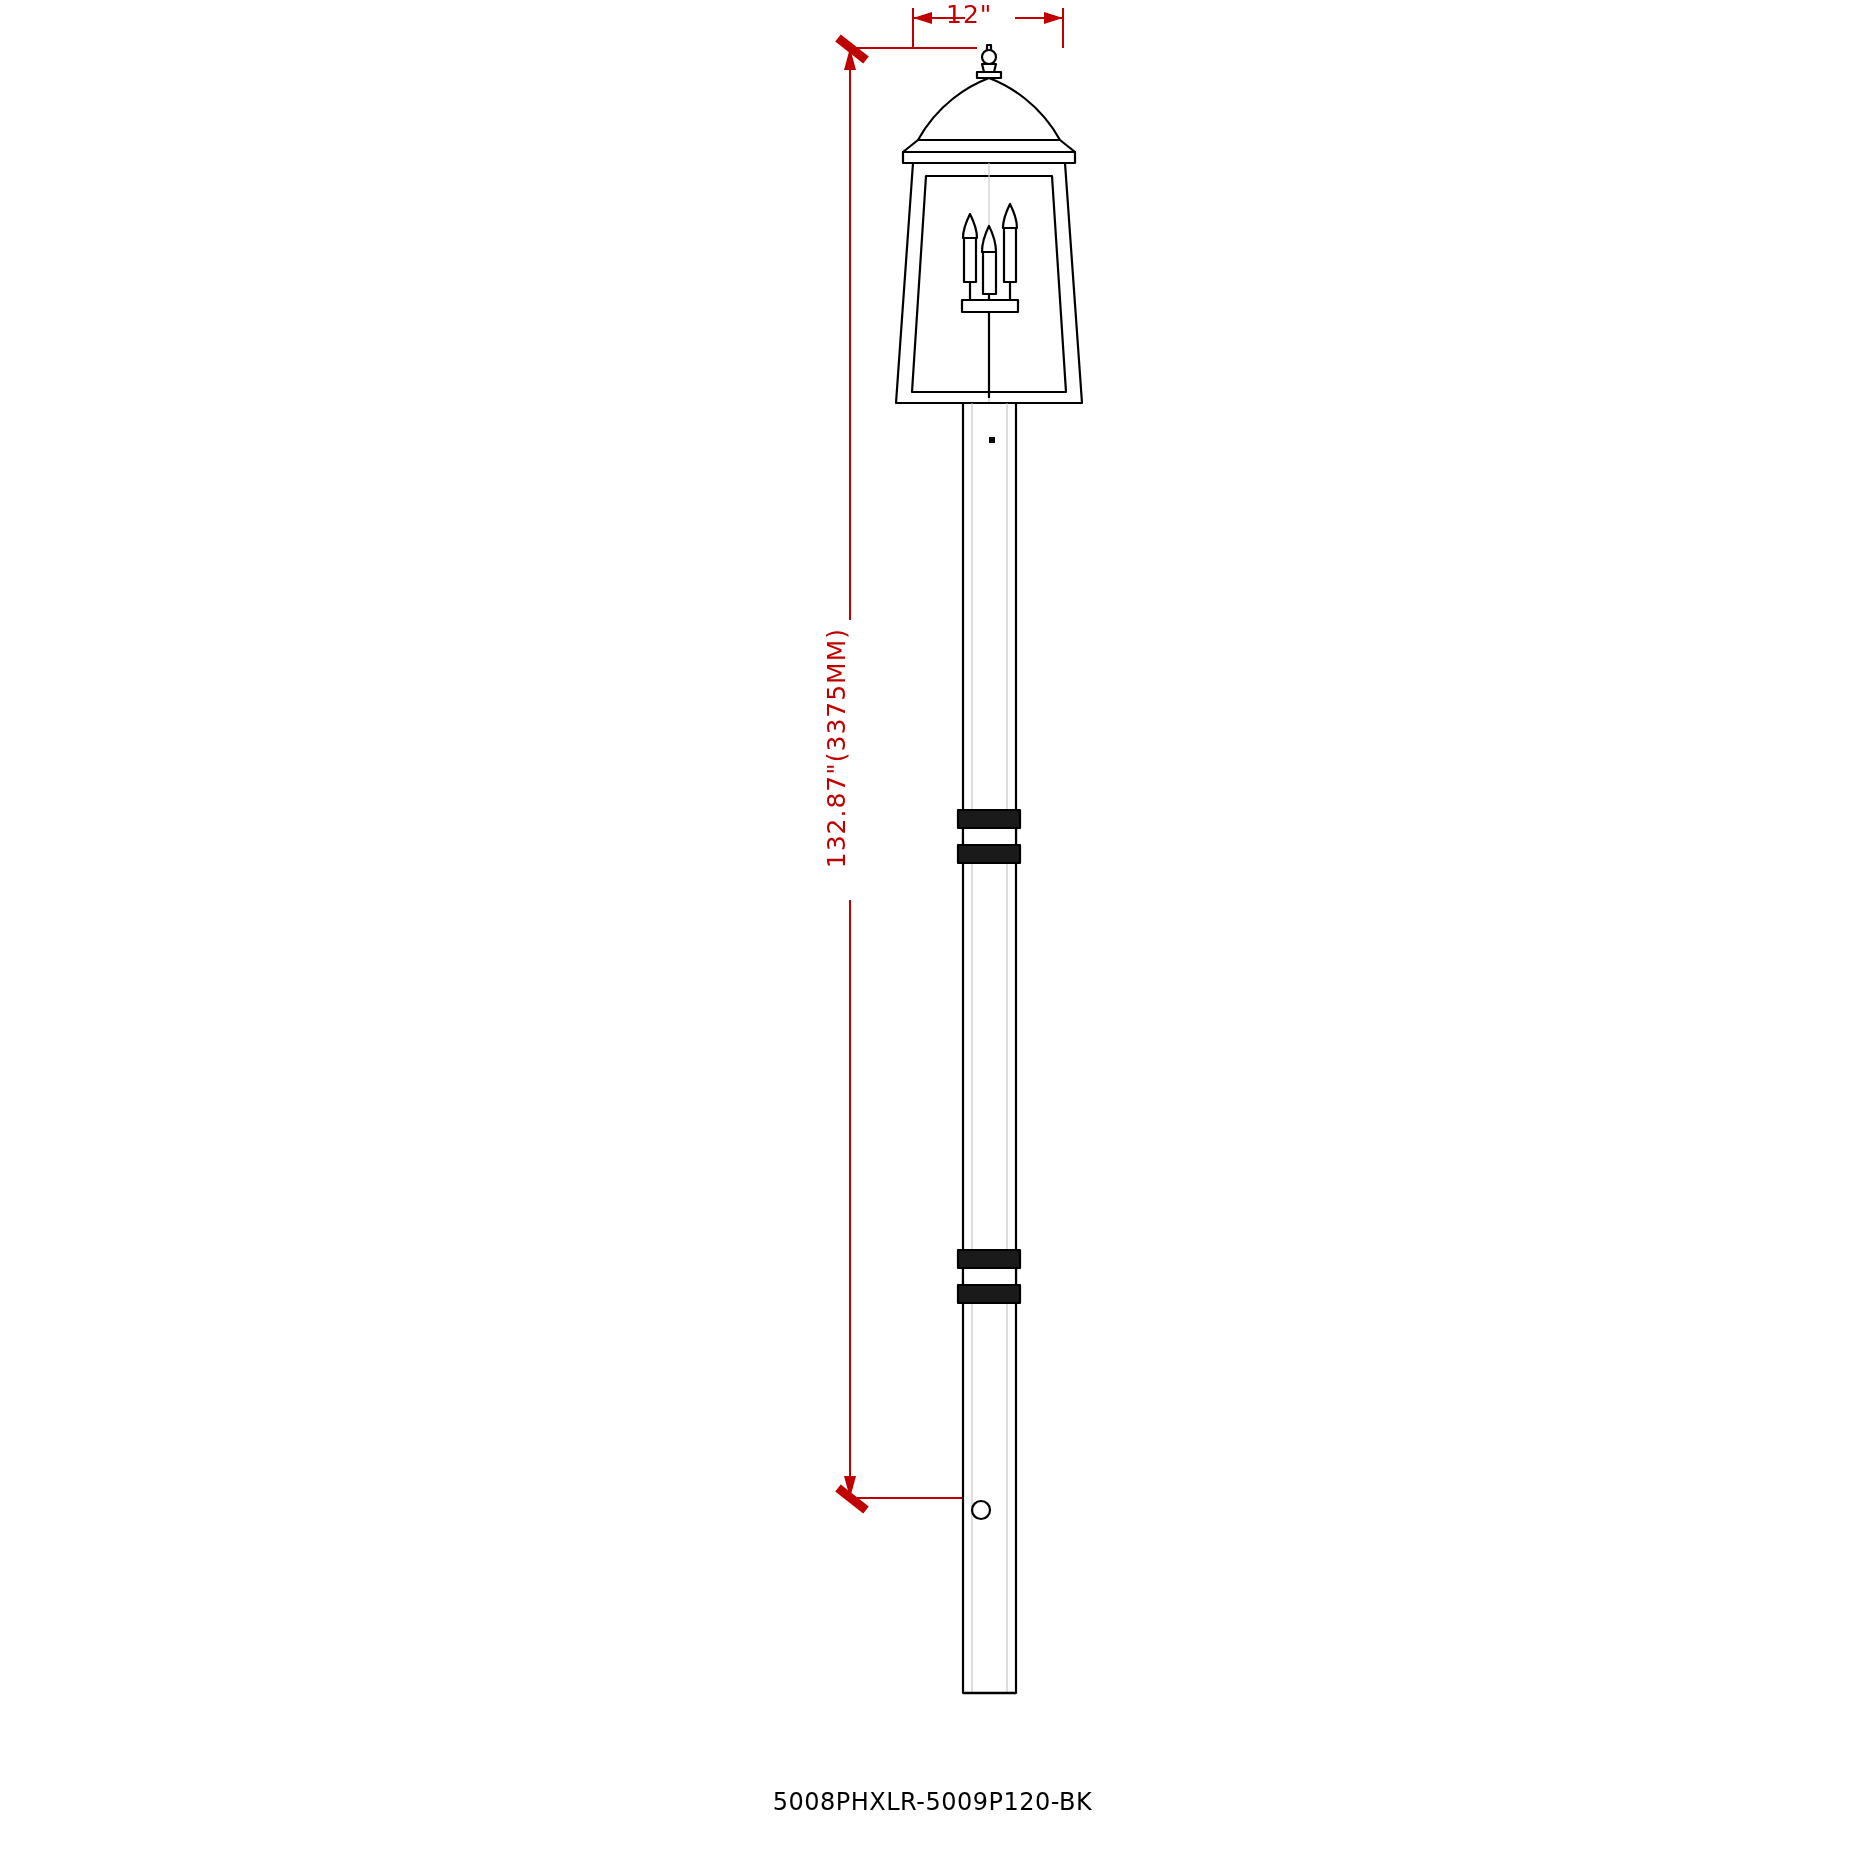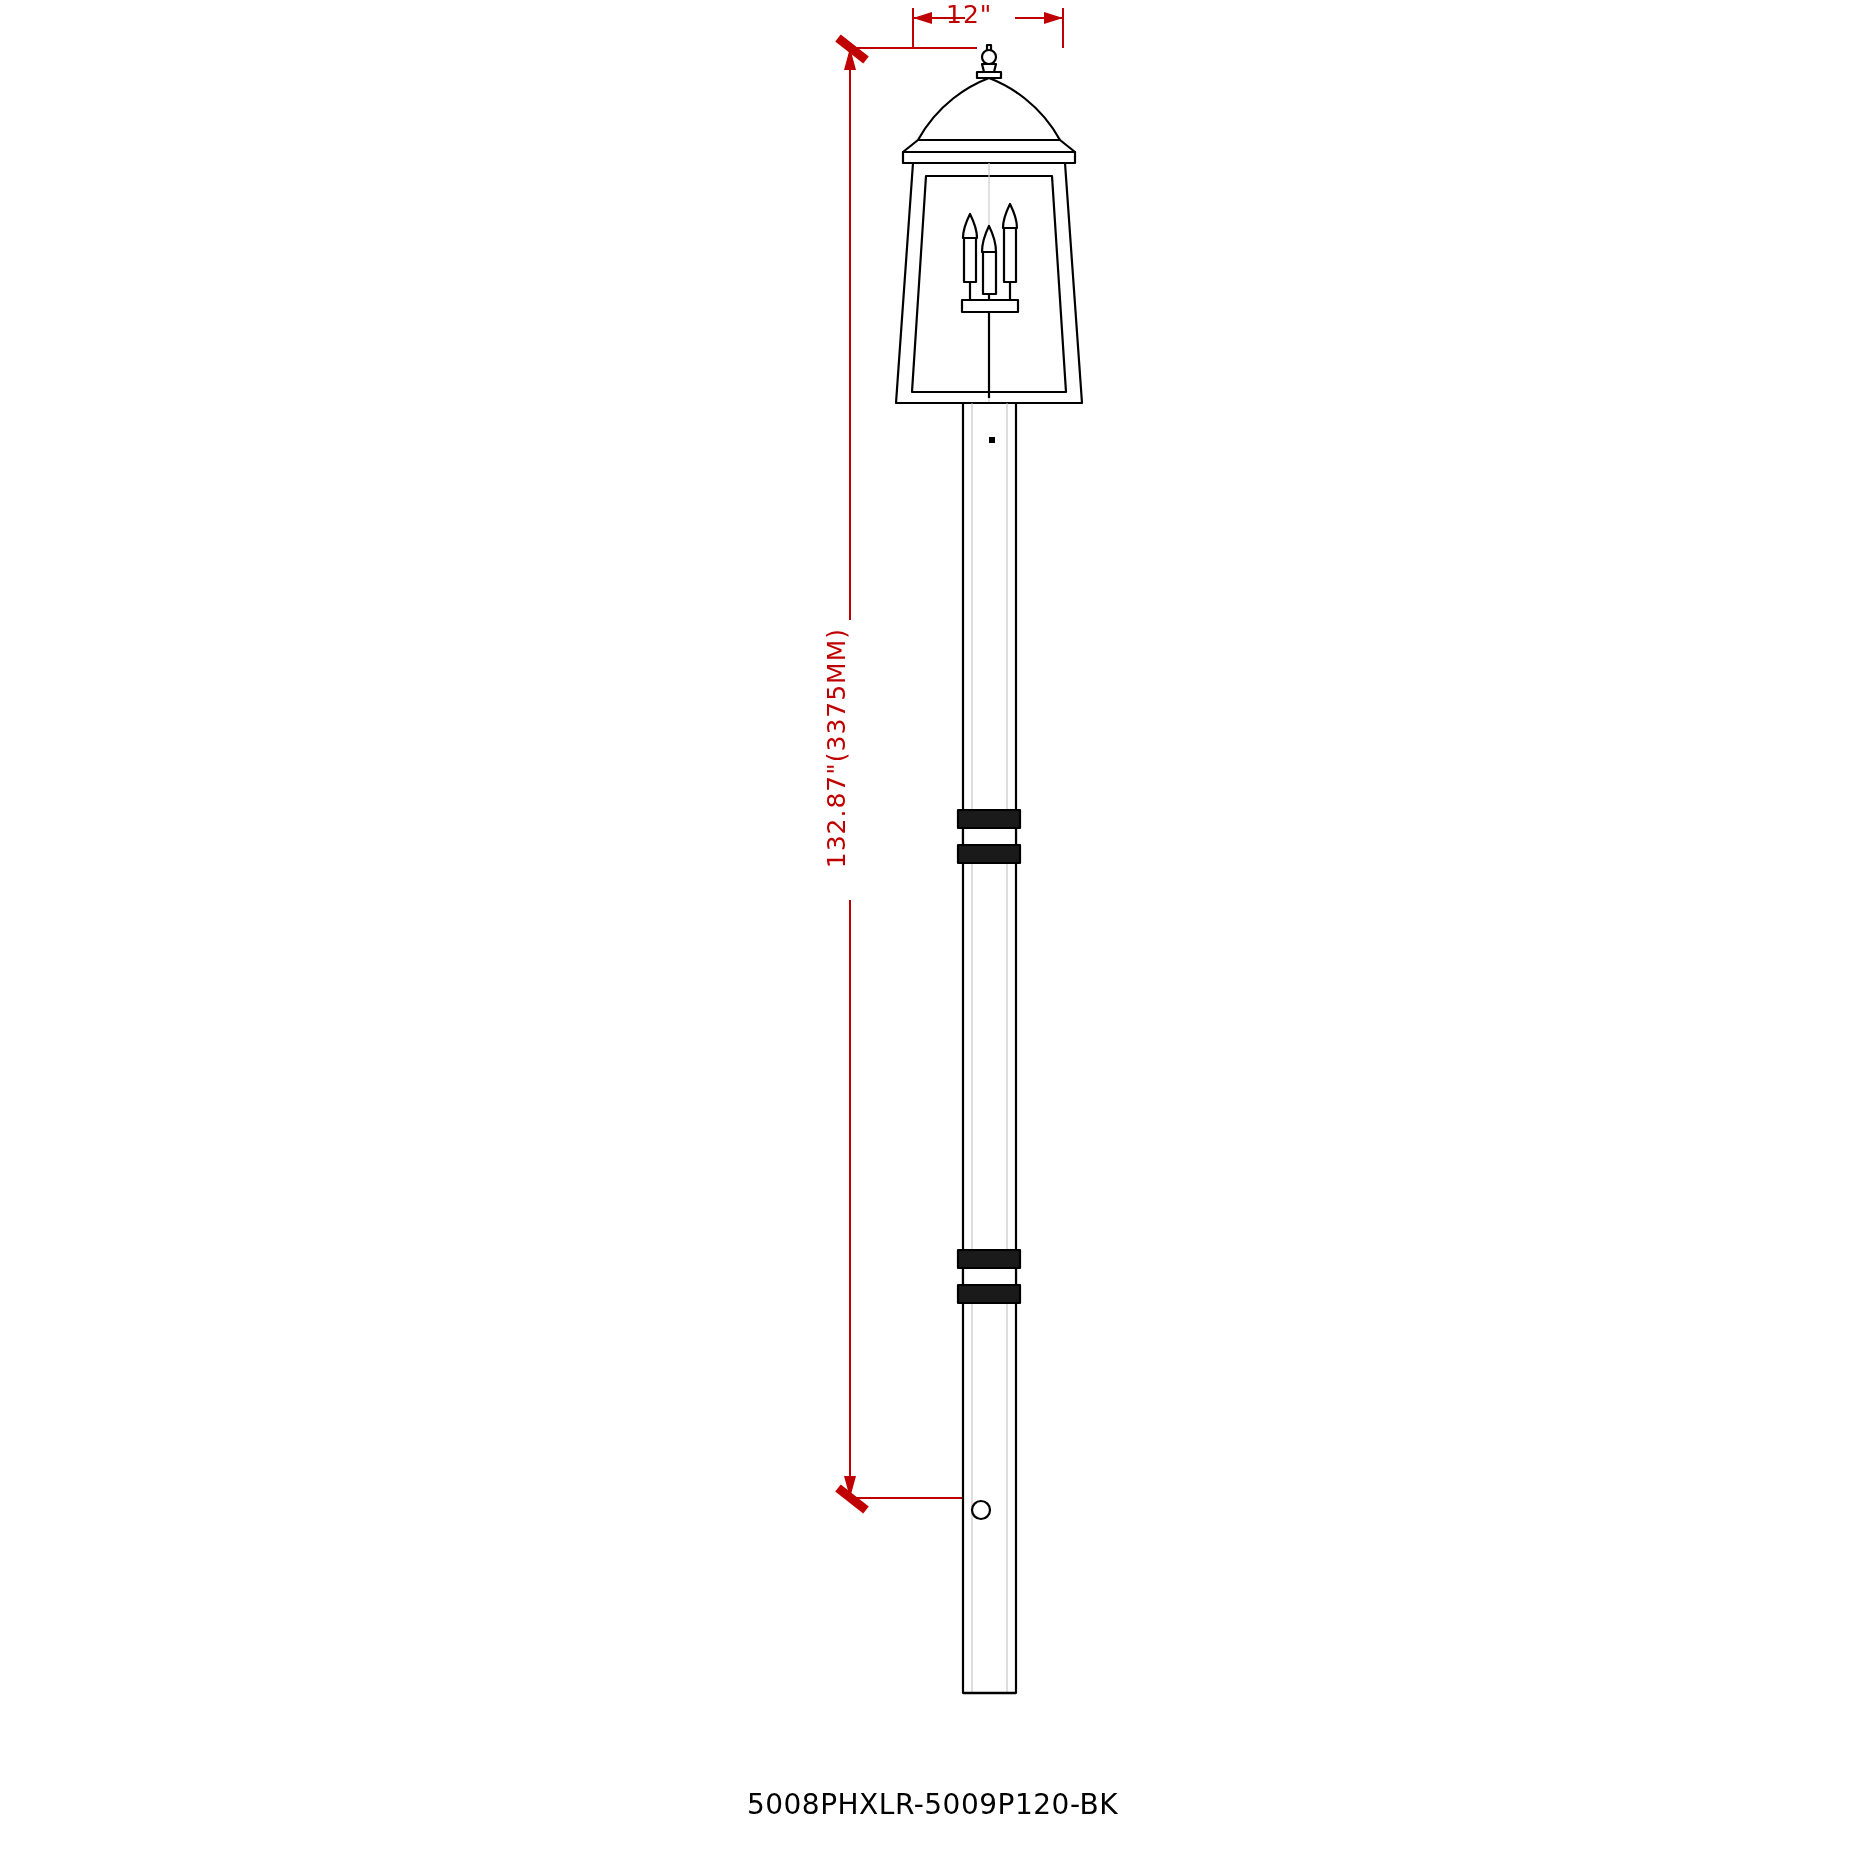--- a/index.html
+++ b/index.html
@@ -39,21 +39,21 @@
     letter-spacing: 1px;
     transform-origin: left top;
     transform: rotate(-90deg) translate(-100%, 0);
   }
   #part-number {
     position: absolute;
     width: 1865px;
     text-align: center;
     left: 0;
     top: 1788px;
-    font-size: 28px;
+    font-size: 24px;
     color: #000000;
     font-family: "DejaVu Sans", sans-serif;
     letter-spacing: 0.5px;
   }
   svg { display: block; }
 </style>
 </head>
 <body>
 
 <div id="stage">

